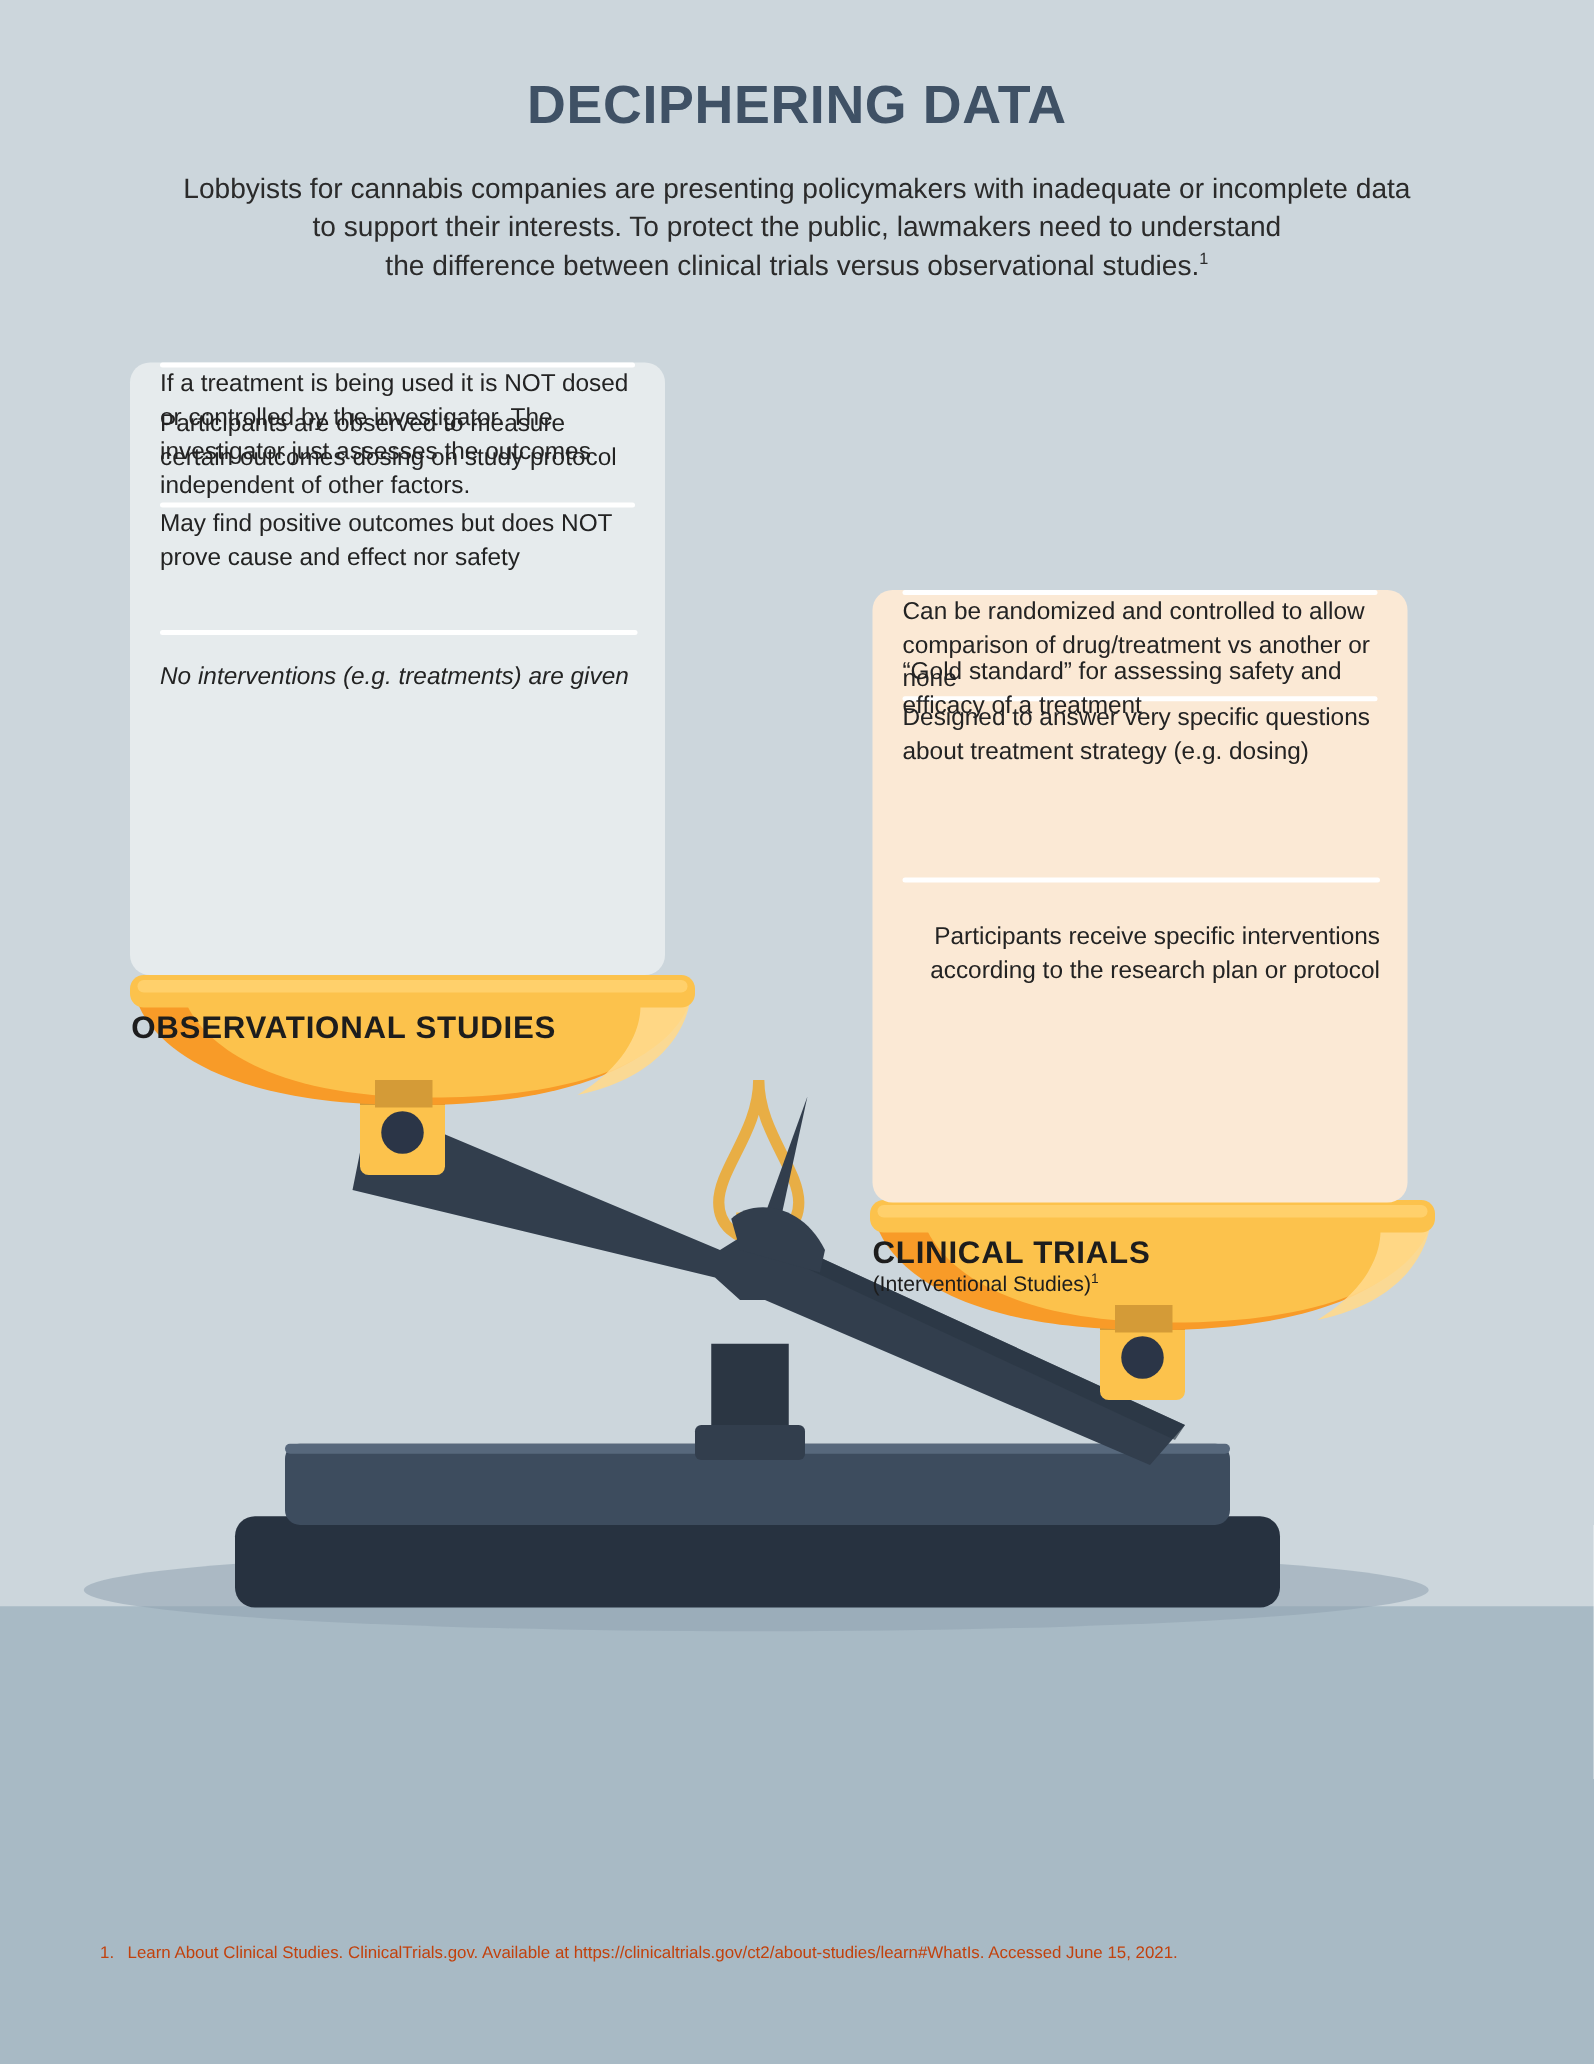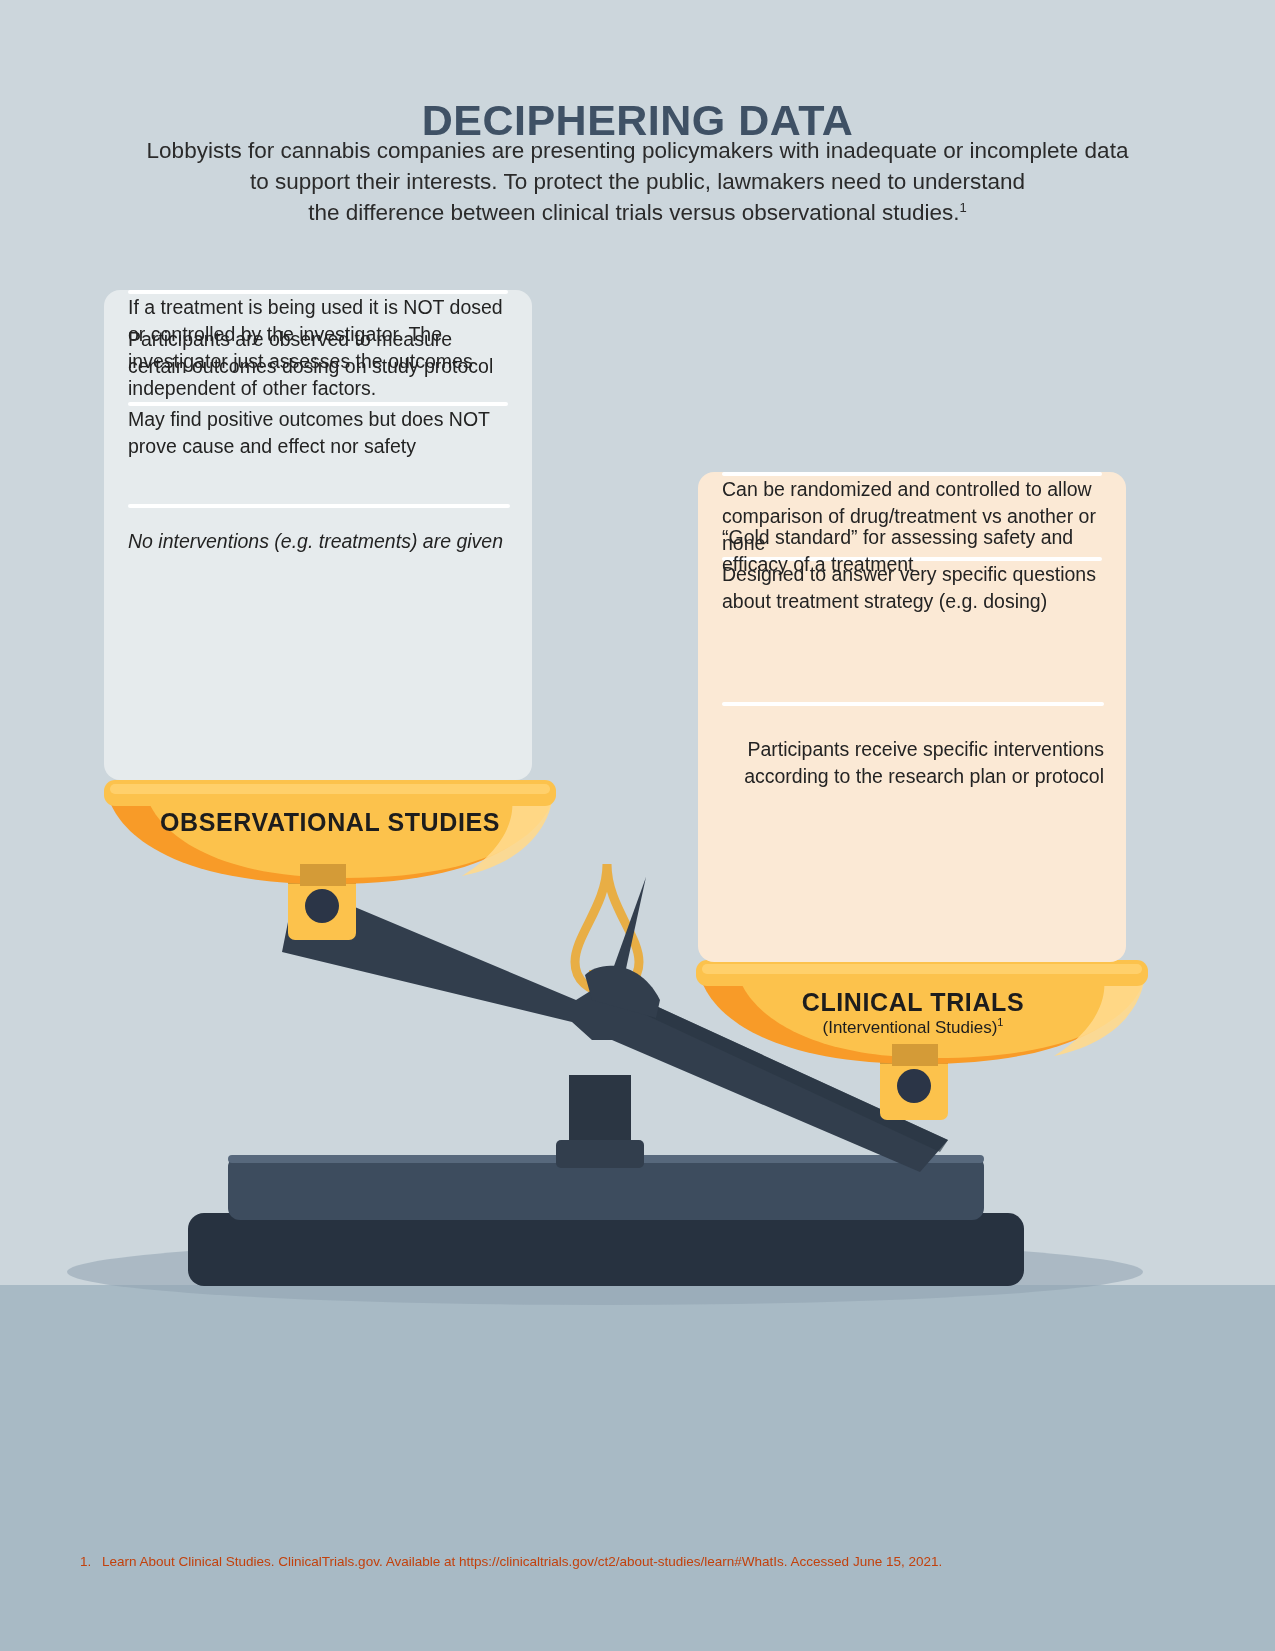--- a/index.html
+++ b/index.html
@@ -32,21 +32,20 @@
   .title {
     position: absolute;
     left: 0;
     top: 60px;
     width: 1275px;
     text-align: center;
     font-size: 43px;
     font-weight: bold;
     letter-spacing: 0.5px;
     color: #3f5165;
-    margin-top: 36px;
   }
 
   .subtitle {
     position: absolute;
     left: 97px;
     top: 135px;
     width: 1081px;
     text-align: center;
     font-size: 22.5px;
     line-height: 31px;
@@ -109,21 +108,21 @@
     left: 0;
     top: 0;
     width: 1275px;
     height: 1651px;
     pointer-events: none;
   }
 
   
   .pan-label {
     position: absolute;
-    text-align: center;
+    text-align: left;
     color: #1d1d1d;
   }
   .pan-label .main {
     font-size: 25px;
     font-weight: bold;
     letter-spacing: 0.6px;
     display: block;
   }
   .pan-label .sub {
     font-size: 17px;

